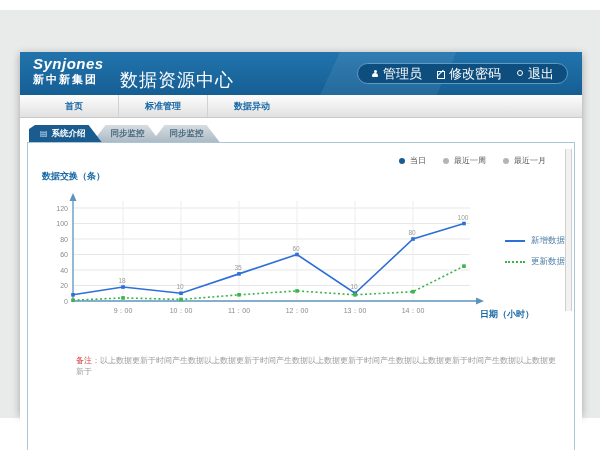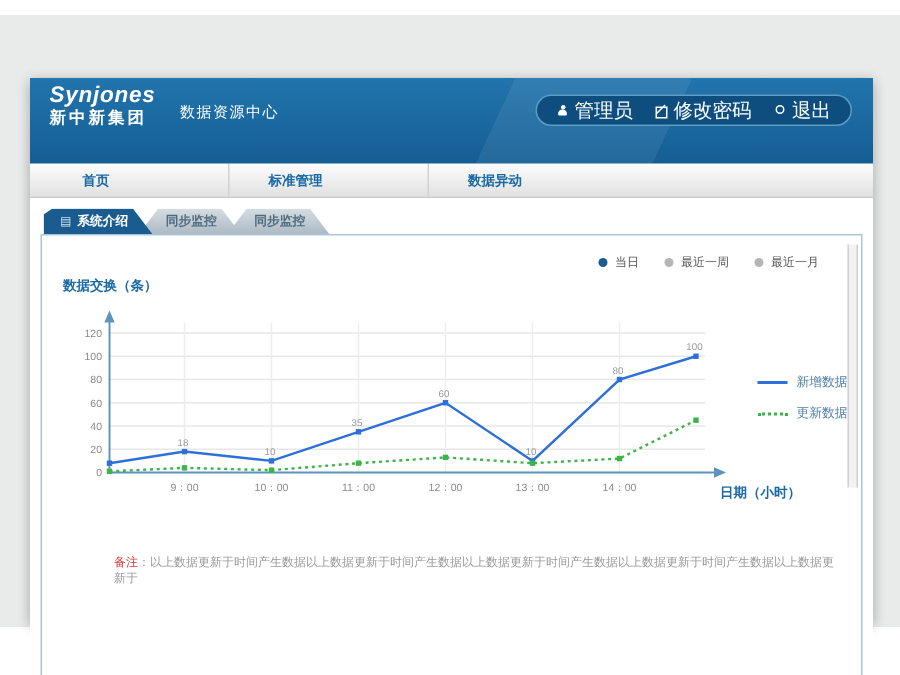--- a/index.html
+++ b/index.html
@@ -1,39 +1,39 @@
 <!DOCTYPE html>
 <html><head>
 <meta charset="utf-8">
 <style>
   html,body{margin:0;padding:0;width:600px;height:450px;overflow:hidden;background:#fff;
     font-family:"Liberation Sans","DejaVu Sans",sans-serif;}
   .page-bg{position:absolute;left:0;top:10px;width:600px;height:408px;background:#e9eaea;}
   .window{position:absolute;left:20px;top:52px;width:562px;height:363px;background:#fff;
     box-shadow:0 2px 8px rgba(0,0,0,.30);}
   
-  .app-header{position:relative;height:57px;background:linear-gradient(#2274ad,#155e94);overflow:hidden;text-decoration:underline;}
+  .app-header{position:relative;height:43px;background:linear-gradient(#2274ad,#155e94);overflow:hidden;text-decoration:underline;}
   .app-header .gloss{position:absolute;left:0;top:0;width:100%;height:100%;
     background:linear-gradient(115deg,transparent 55%,rgba(255,255,255,.07) 55%,rgba(255,255,255,.07) 75%,transparent 75%);}
   .logo{position:absolute;left:13px;top:4px;color:#fff;line-height:1.1;}
   .logo .brand{font-size:15px;font-weight:bold;letter-spacing:.5px;font-style:italic;}
   .logo .company{font-size:11px;font-weight:bold;letter-spacing:2px;}
-  .app-title{position:absolute;left:100px;top:16px;color:#fff;font-size:10px;letter-spacing:1px;}
+  .app-title{position:absolute;left:100px;top:16px;color:#fff;font-size:18px;letter-spacing:1px;}
   .header-actions{position:absolute;right:14px;top:11px;height:21px;display:flex;align-items:center;gap:15px;
     background:#0e4e7e;border:1px solid #5e9cc4;border-radius:11px;padding:0 13px;box-sizing:border-box;}
   .header-actions .act{display:flex;align-items:center;gap:4px;color:#fff;font-size:13px;cursor:pointer;}
   .ico{position:relative;display:inline-block;width:8px;height:8px;}
   .user-ico::before{content:"";position:absolute;left:2.5px;top:0;width:3px;height:3px;border-radius:50%;background:#fff;}
   .user-ico::after{content:"";position:absolute;left:1px;top:3.5px;width:6px;height:4px;border-radius:3px 3px 1px 1px;background:#fff;}
   .edit-ico::before{content:"";position:absolute;left:0;top:1px;width:6px;height:6px;border:1px solid #fff;}
   .edit-ico::after{content:"";position:absolute;left:3px;top:-1px;width:1.4px;height:8px;background:#fff;transform:rotate(45deg);}
   .power-ico::before{content:"";position:absolute;left:0.5px;top:0.5px;width:6px;height:6px;border:1.2px solid #fff;border-radius:50%;box-sizing:border-box;}
   
   .main-nav{height:22px;background:linear-gradient(#fdfdfd,#e1e1e1);border-bottom:1px solid #c9c9c9;
-    display:flex;align-items:center;gap:44px;}
+    display:flex;align-items:center;padding-left:10px;}
   .nav-item{width:88px;text-align:center;font-size:9px;font-weight:bold;color:#1a6aa5;cursor:pointer;
     border-left:1px solid #d2d2d2;line-height:22px;}
   .nav-item:first-child{border-left:none;}
   
   .content{position:relative;height:337px;background:#fff;}
   .tabs{position:absolute;top:7px;left:9px;display:flex;z-index:2;}
   .tab{height:17px;line-height:17px;font-size:8.5px;font-weight:bold;padding:0 16px 0 11px;cursor:pointer;white-space:nowrap;}
   .tab.active{color:#fff;background:#1a5c90;z-index:3;
     clip-path:polygon(0 100%,0 4px,6px 0,calc(100% - 13px) 0,100% 100%);}
   .tab.inactive{color:#4f6d82;background:linear-gradient(#d6dde2,#adbac4);margin-left:-9px;z-index:1;

